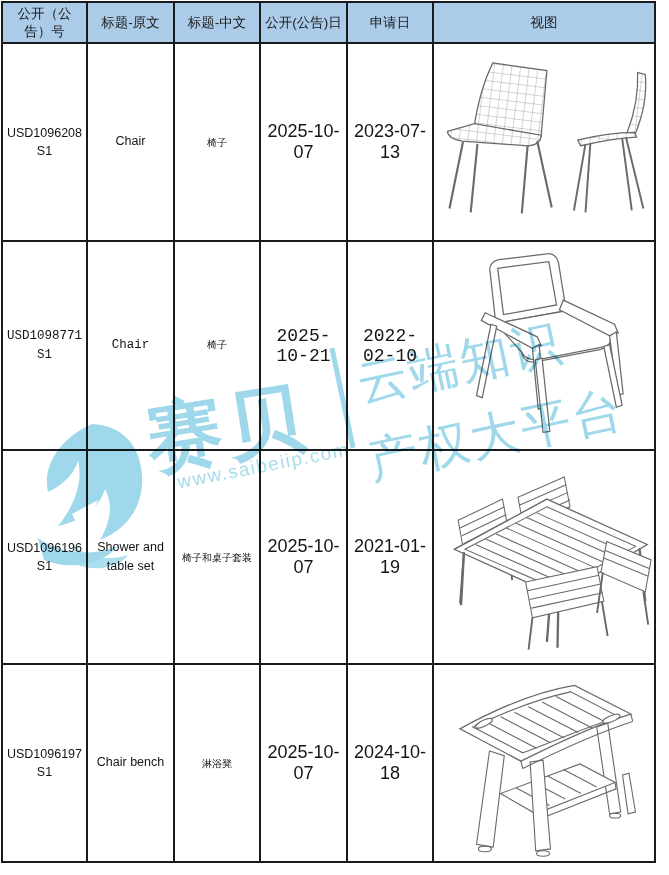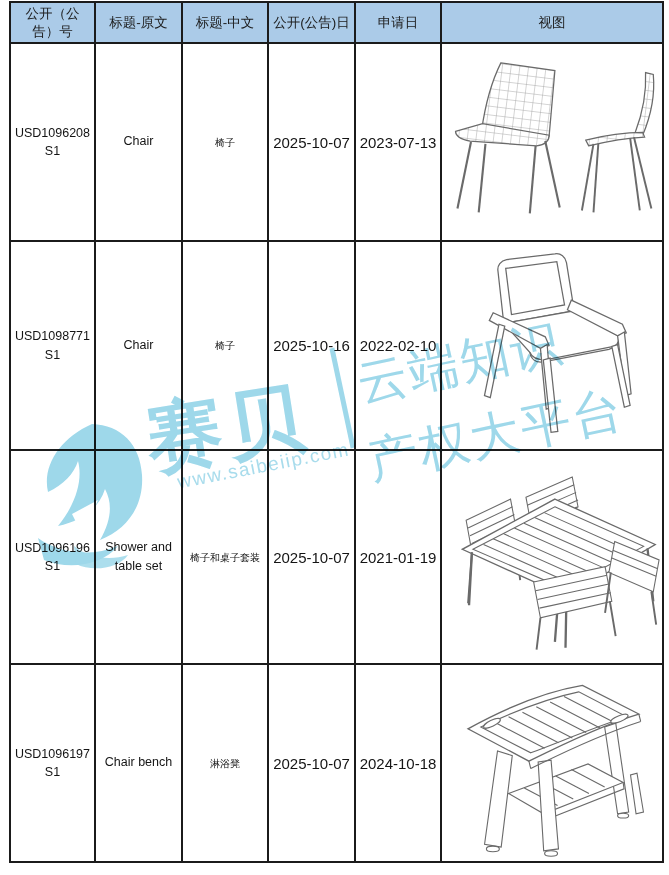--- a/index.html
+++ b/index.html
@@ -1,39 +1,39 @@
 <!DOCTYPE html>
 <html><head>
 <meta charset="utf-8">
 <style>
   html,body { margin:0; padding:0; background:#ffffff; }
   .page {
     position:relative; width:669px; height:875px; overflow:hidden;
     font-family:"Liberation Sans", sans-serif; color:#1b1b1b; background:#fff;
   }
   table.patent-table {
-    position:absolute; left:9px; top:1px; width:570px;
+    position:absolute; left:1px; top:1px; width:570px;
     border-collapse:collapse; table-layout:fixed;
     font-size:12.5px; color:#141414;
   }
   .patent-table td, .patent-table th { border:2px solid #1b1b1b; text-align:center; vertical-align:middle; padding:0 2px; overflow:hidden; }
   .patent-table th {
     background:#abcbe8; font-weight:normal; font-size:13.5px; color:#1c1c1c;
     padding:2px 3px; line-height:1.3;
   }
   .col-pubno  { width:85px; }
   .col-orig   { width:87px; }
   .col-cn     { width:86px; }
   .col-pubdt  { width:87px; }
   .col-appdt  { width:86px; }
   .col-view   { width:222px; }
   td.cell-pubno { word-break:break-all; line-height:1.45; padding:0 1px; }
   td.cell-orig  { line-height:1.55; }
   td.cell-cn    { font-size:10px; line-height:1.5; }
-  td.cell-date  { font-size:15px; letter-spacing:0; }
+  td.cell-date  { font-size:18px; letter-spacing:0; }
   td.cell-view  { padding:0; }
   .view-wrap { width:100%; height:100%; display:flex; align-items:center; justify-content:center; }
   .view-wrap svg { display:block; }
 
   
   .watermark { position:absolute; left:0; top:0; width:669px; height:875px; z-index:10;
                pointer-events:none; mix-blend-mode:multiply; }
   .wm { position:absolute; color:#9ed8ea; white-space:nowrap; }
   .wm-brand   { left:146px; top:378px; font-size:76px; font-weight:bold; letter-spacing:6px; transform:rotate(-9deg); }
   .wm-url     { left:176px; top:455px; font-size:19px; letter-spacing:1.5px; transform:rotate(-11deg); color:#a8dcec; }
@@ -99,25 +99,25 @@
                     <path d="M161,100 L156,171"></path>
               <path d="M198,93 L216,167"></path>
                     <path d="M194,94 L204,169"></path>
             </g>
           </g>
         </svg>
         </div>
       </td>
     </tr>
 
-    <tr style="height:209px;">
+    <tr style="height:209px;font-family:Liberation Mono, monospace;">
       <td class="cell-pubno">USD1098771S1</td>
       <td class="cell-orig">Chair</td>
       <td class="cell-cn">椅子</td>
-      <td class="cell-date">2025-10-16</td>
+      <td class="cell-date">2025-10-21</td>
       <td class="cell-date">2022-02-10</td>
       <td class="cell-view">
         <div class="view-wrap">
         <svg width="218" height="201" viewBox="0 0 226 208">
           <g stroke="#6a6a6a" stroke-width="1.3" fill="#ffffff">
 
             <path d="M57,27 C56,21 60,16 66,15 L116,9 C122,8 127,12 128,18 L136,68 L63,81 Z"></path>
             <path d="M65,24 L118,17 L126,62 L71,72 Z" fill="none"></path>
 
             <path d="M137,70 L147,100" fill="none" stroke-width="2"></path>

